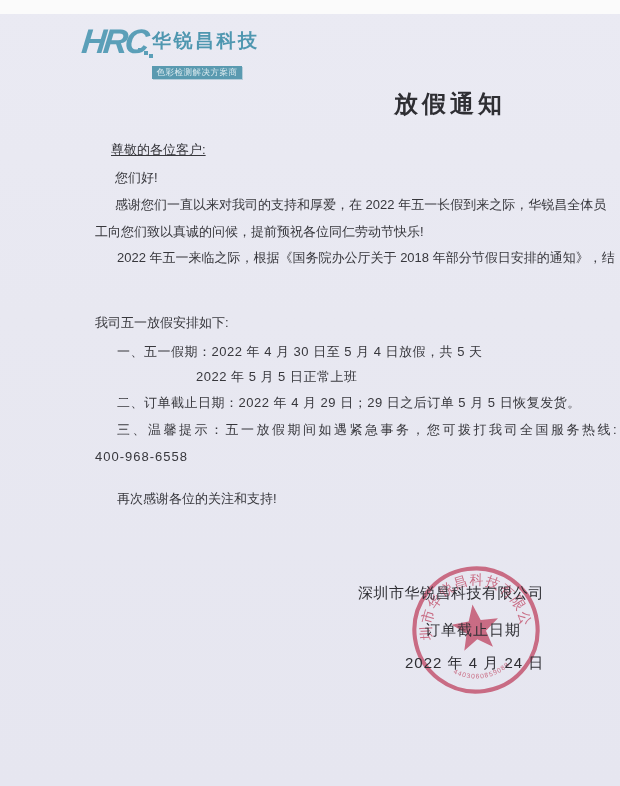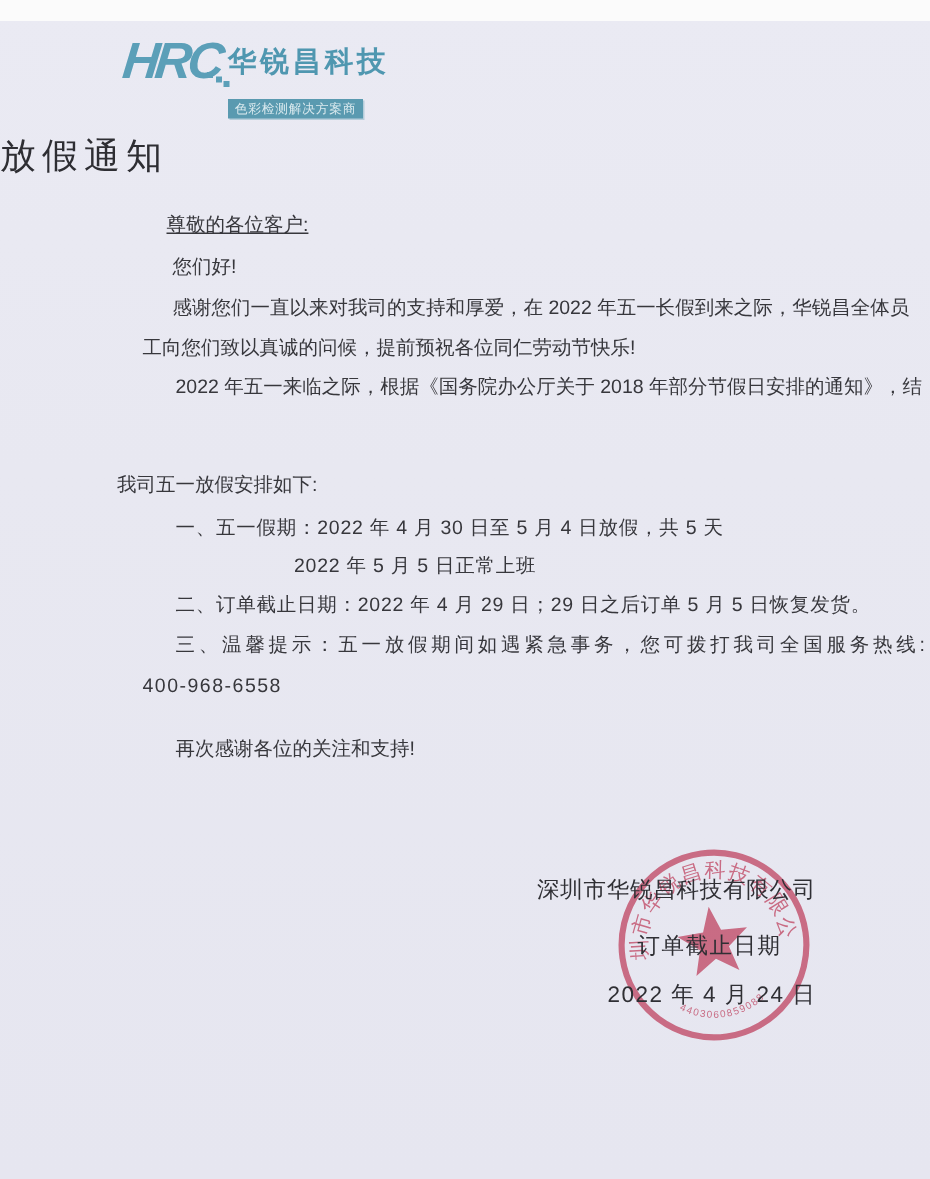--- a/index.html
+++ b/index.html
@@ -44,35 +44,35 @@
     position: absolute; left: 70px; top: 26px;
     width: 90px; height: 13px; background: #5a9ab0;
     font-size: 8.5px; line-height: 13px; letter-spacing: 0.5px;
     color: #d9e9ee; text-align: center; white-space: nowrap;
     box-shadow: 1px 1px 0 rgba(90,154,176,.35);
     margin-top: 16px;
   }
   
   .title {
     position: absolute; left: 0; top: 88px; width: 506px;
-    text-align: left; font-size: 24px; font-weight: normal;
+    text-align: right; font-size: 24px; font-weight: bold;
     letter-spacing: 4px; color: #2e2e33;
   }
   
   .bl {
     position: absolute; font-size: 13px; line-height: 14px;
     color: #37373c; white-space: nowrap;
   }
   .l1  { left: 111px;  top: 143px; text-decoration: underline; }
   .l2  { left: 115px; top: 171px; }
   .l3  { left: 115px; top: 198px; }
   .l4  { left: 95px;  top: 225px; }
   .l5  { left: 117px; top: 251px; }
   .l6  { left: 95px;  top: 276px; }
-  .l7  { left: 78px;  top: 316px; }
+  .l7  { left: 95px;  top: 316px; }
   .l8  { left: 117px; top: 345px; letter-spacing: 0.5px; }
   .l9  { left: 196px; top: 370px; letter-spacing: 0.5px; }
   .l10 { left: 117px; top: 396px; letter-spacing: 0.5px; }
   .l11 { left: 117px; top: 423px; letter-spacing: 2.5px; }
   .l12 { left: 95px;  top: 450px; letter-spacing: 1px; }
   .l13 { left: 117px; top: 492px; }
   
   .sig { position: absolute; font-size: 15px; color: #2f2f34; white-space: nowrap; z-index: 3; }
   .sig-company { left: 358px; top: 584px; letter-spacing: 0.5px; }
   .sig-dept    { left: 425px; top: 621px; letter-spacing: 1px; }

